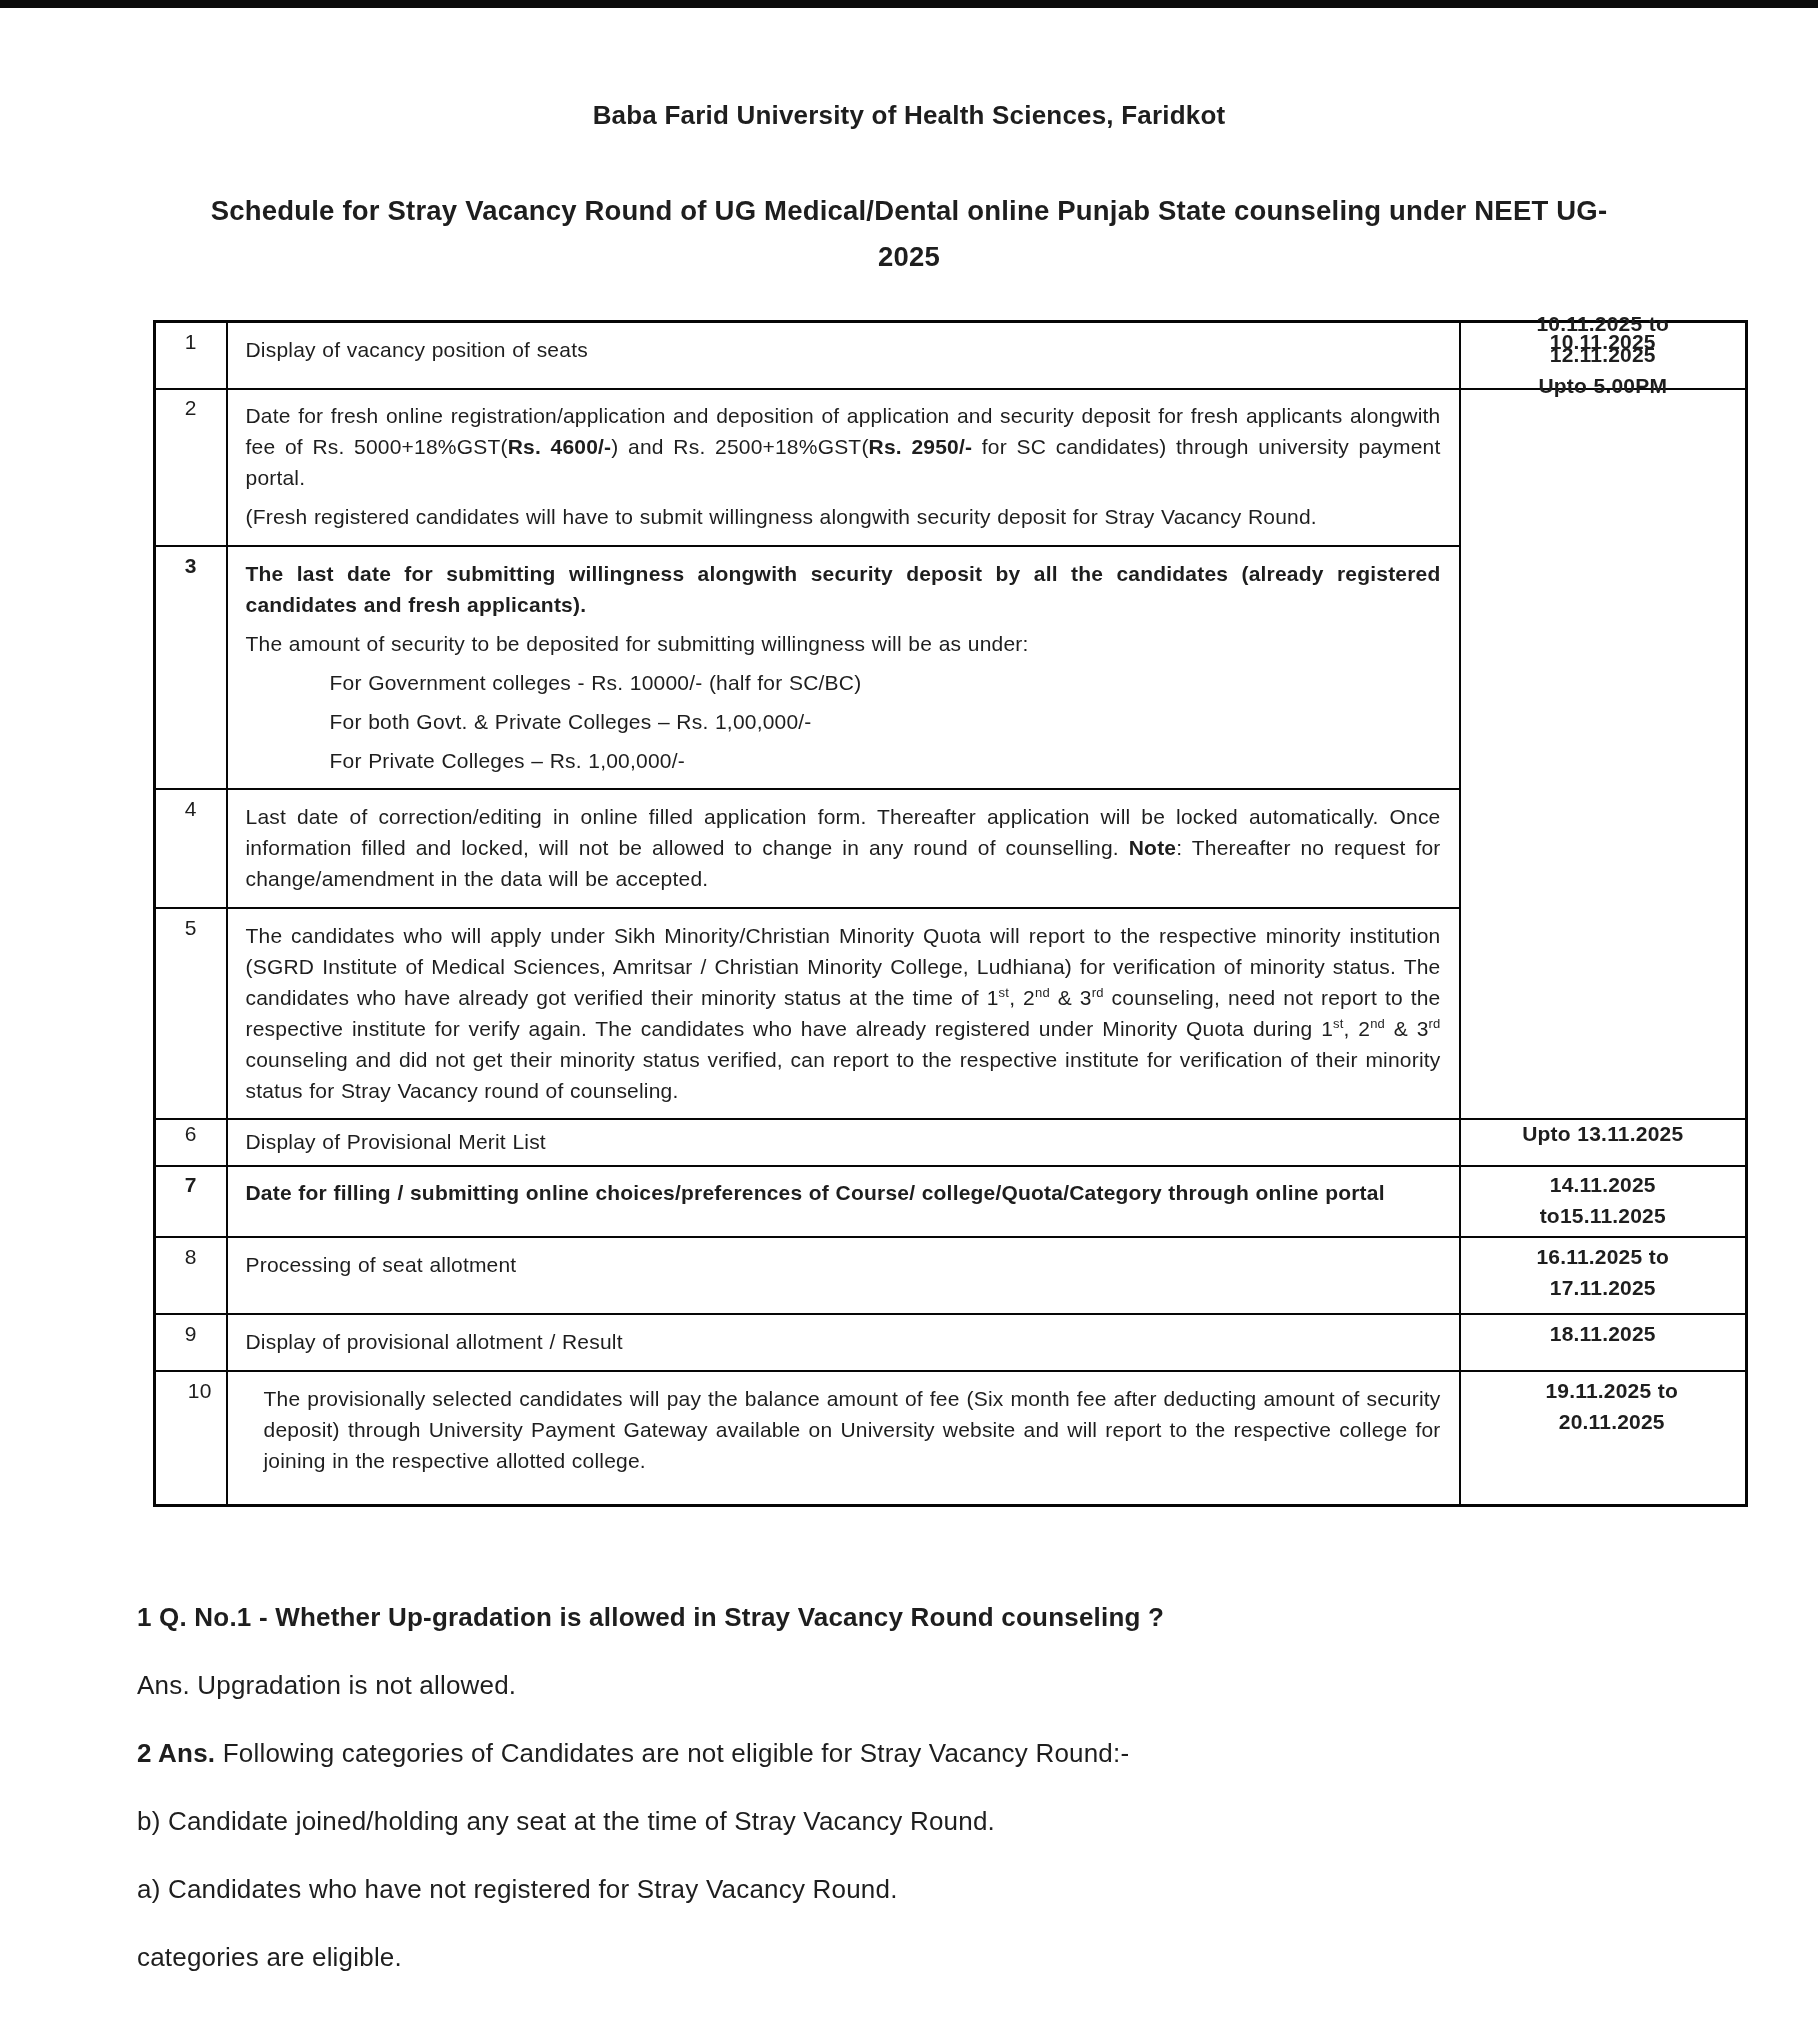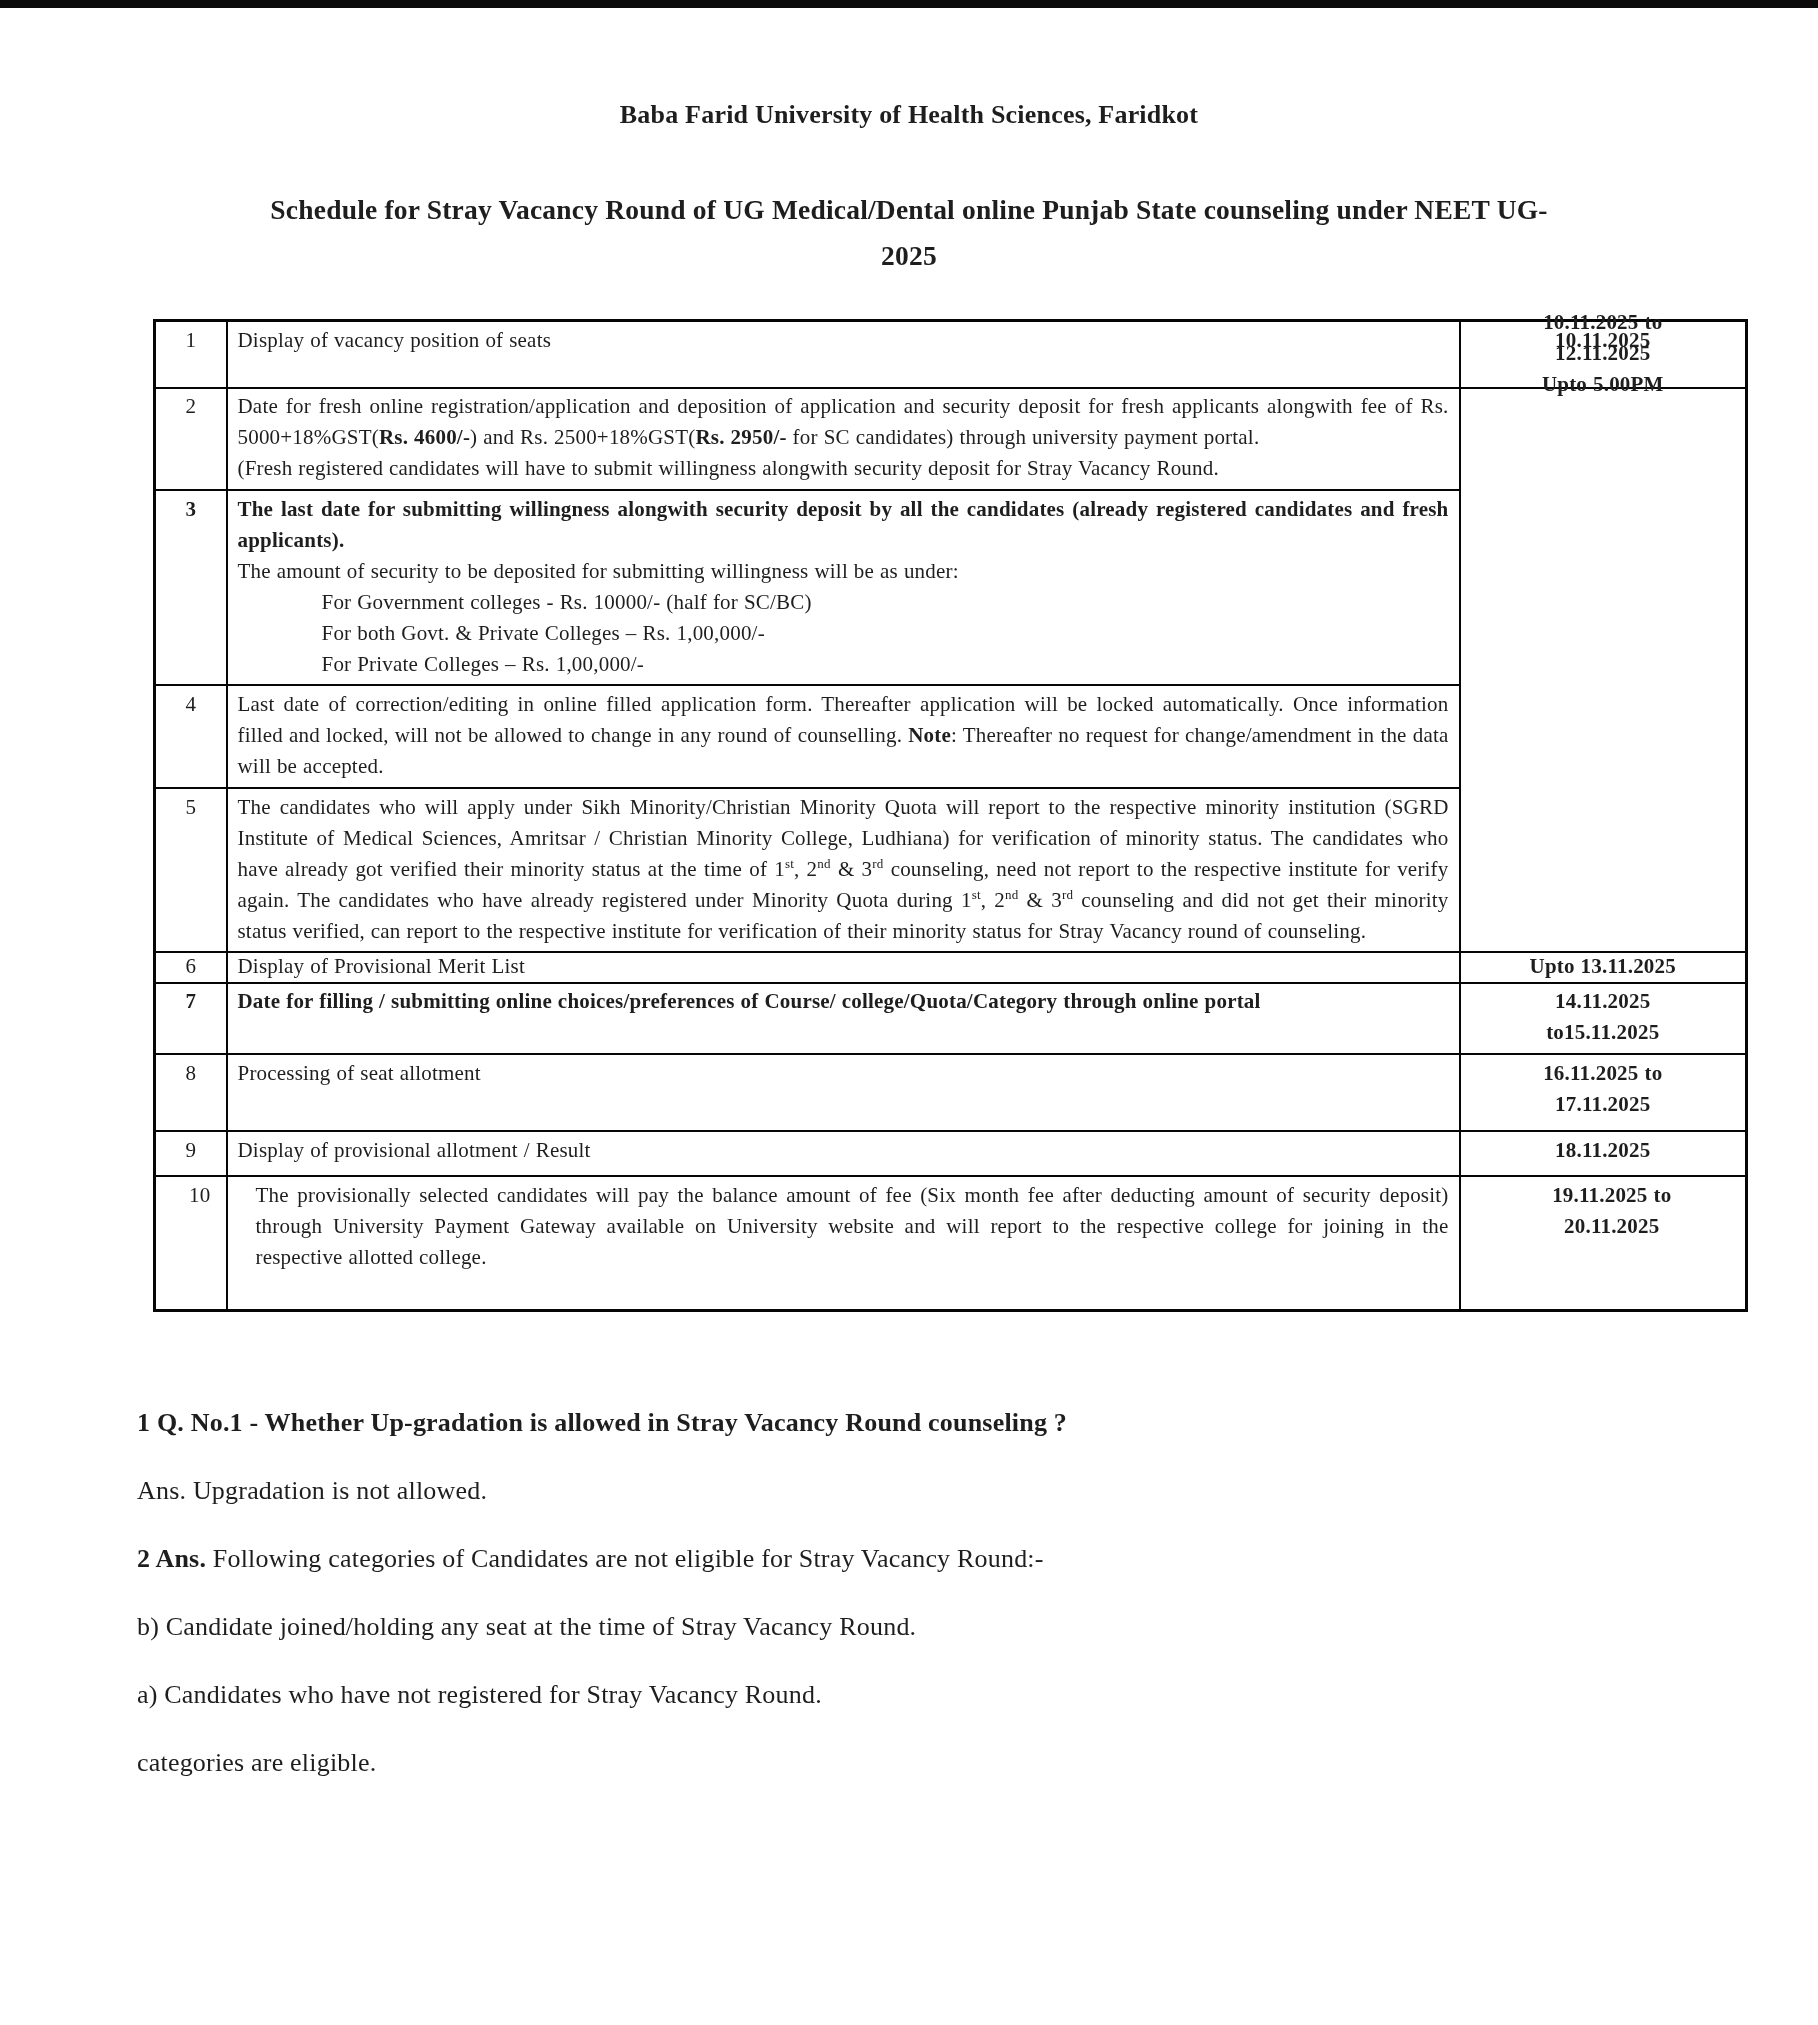--- a/index.html
+++ b/index.html
@@ -5,21 +5,21 @@
   html,body{margin:0;padding:0;}
   body{
     width:1818px;height:2026px;
     background:#ffffff;
     font-family:"Liberation Sans","DejaVu Sans",sans-serif;
     color:#1e1e1e;
     overflow:hidden;
     position:relative;
   }
   .top-edge{width:1818px;height:8.3px;background:#0b0b0b;}
-  .page{position:relative;width:1818px;font-family:Liberation Serif, serif;}
+  .page{position:relative;width:1818px;}
 
   .uni-title{
     margin-top:92px;
     text-align:center;
     font-size:26px;font-weight:bold;
     letter-spacing:0.2px;
   }
   .doc-title{
     margin-top:57px;
     text-align:center;
@@ -44,21 +44,21 @@
     letter-spacing:0.2px;
     word-spacing:0.5px;
   }
   col.c-no{width:72px;}
   col.c-desc{width:1233px;}
   col.c-date{width:287px;}
 
   td.no-cell{text-align:center;padding-left:1.8px;padding-right:1.8px;}
   tr.row-bold td.no-cell{font-weight:bold;}
 
-  td.desc-cell p{margin:0;}
+  td.desc-cell p{margin:8px;}
   td.desc-cell p.just{text-align:justify;text-justify:inter-word;}
   td.desc-cell p.indent{padding-left:84px;}
   .seg-b{font-weight:bold;}
   sup{font-size:.62em;line-height:0;}
 
   td.date-cell{
     text-align:center;
     font-weight:bold;
     padding-left:3.7px;padding-right:3.7px;
   }

